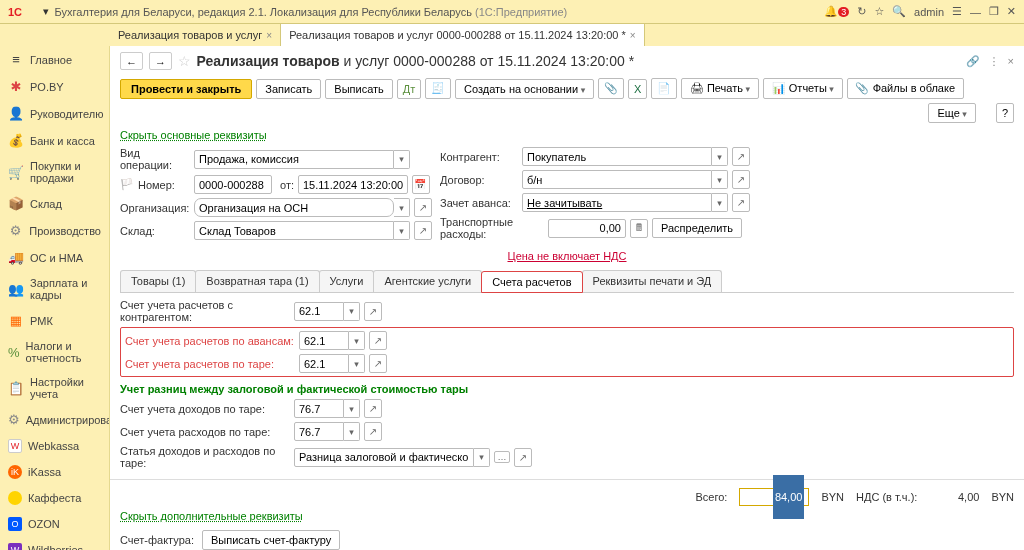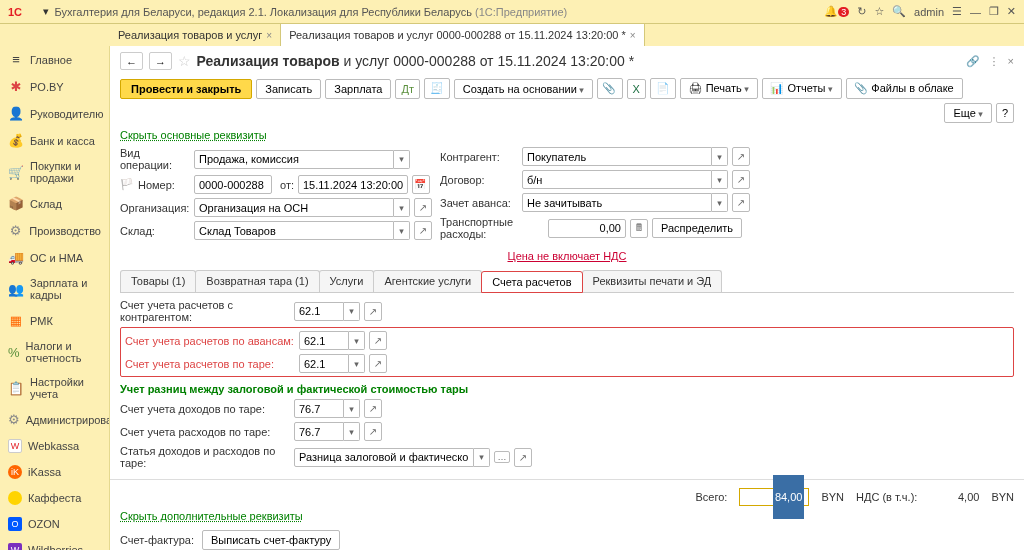--- a/index.html
+++ b/index.html
@@ -207,31 +207,31 @@
       <div class="head-right">
         <span>🔗</span>
         <span>⋮</span>
         <span>×</span>
       </div>
     </div>
 
     <div class="cmd-bar">
       <button class="btn-y">Провести и закрыть</button>
       <button class="btn-w">Записать</button>
-      <button class="btn-w">Зарплата</button>
+      <button class="btn-w">Выписать</button>
       <button class="btn-w ic"><span class="ic-g">Дт</span></button>
       <button class="btn-w ic">🧾</button>
       <button class="btn-w dd">Создать на основании</button>
       <button class="btn-w ic">📎</button>
       <button class="btn-w ic" style="color:#1d6f42">X</button>
       <button class="btn-w ic">📄</button>
       <button class="btn-w dd">🖨 <span>Печать</span></button>
       <button class="btn-w dd">📊 <span>Отчеты</span></button>
       <button class="btn-w">📎 <span>Файлы в облаке</span></button>
-      <div style="margin-left:auto; display:flex; gap:4px;">
+      <div style="margin-left:auto; display:flex; gap:20px;">
         <button class="btn-w dd">Еще</button>
         <button class="btn-w ic">?</button>
       </div>
     </div>
 
     <div class="link-green">Скрыть основные реквизиты</div>
 
     <div class="form-grid">
       <div class="cols">
         <div class="col-left">
@@ -246,21 +246,21 @@
             <span style="width:14px">🏳️</span>
             <span style="width:52px">Номер:</span>
             <input class="inp" style="width: 78px;" value="0000-000288">
             <span style="width:18px;text-align:right">от:</span>
             <input class="inp" style="width: 110px;" value="15.11.2024 13:20:00">
             <span class="icon-sq">📅</span>
           </div>
           <div class="form-row">
             <span class="label">Организация:</span>
             <div class="inp-sel">
-                <input class="inp" style="width: 200px;" value="Организация на ОСН">
+                <input class="inp" style="width: 200px; border-radius: 7px;" value="Организация на ОСН">
                 <button class="sel-btn">▾</button>
               </div>
             <span class="icon-sq">↗</span>
           </div>
           <div class="form-row">
             <span class="label">Склад:</span>
             <div class="inp-sel">
                 <input class="inp" style="width: 200px;" value="Склад Товаров">
                 <button class="sel-btn">▾</button>
               </div>
@@ -280,21 +280,21 @@
             <span class="label-w">Договор:</span>
             <div class="inp-sel">
                 <input class="inp" style="width: 190px;" value="б/н">
                 <button class="sel-btn">▾</button>
               </div>
             <span class="icon-sq">↗</span>
           </div>
           <div class="form-row">
             <span class="label-w">Зачет аванса:</span>
             <div class="inp-sel">
-                <input class="inp" style="width: 190px;" value="Не зачитывать">
+                <input class="inp" style="width: 190px; text-decoration: underline;" value="Не зачитывать">
                 <button class="sel-btn">▾</button>
               </div>
             <span class="icon-sq">↗</span>
           </div>
           <div class="form-row">
             <span style="width:104px">Транспортные расходы:</span>
             <input class="inp" style="width: 78px; text-align: right;" value="0,00">
             <span class="icon-sq">🖩</span>
             <button class="btn-w">Распределить</button>
           </div>

